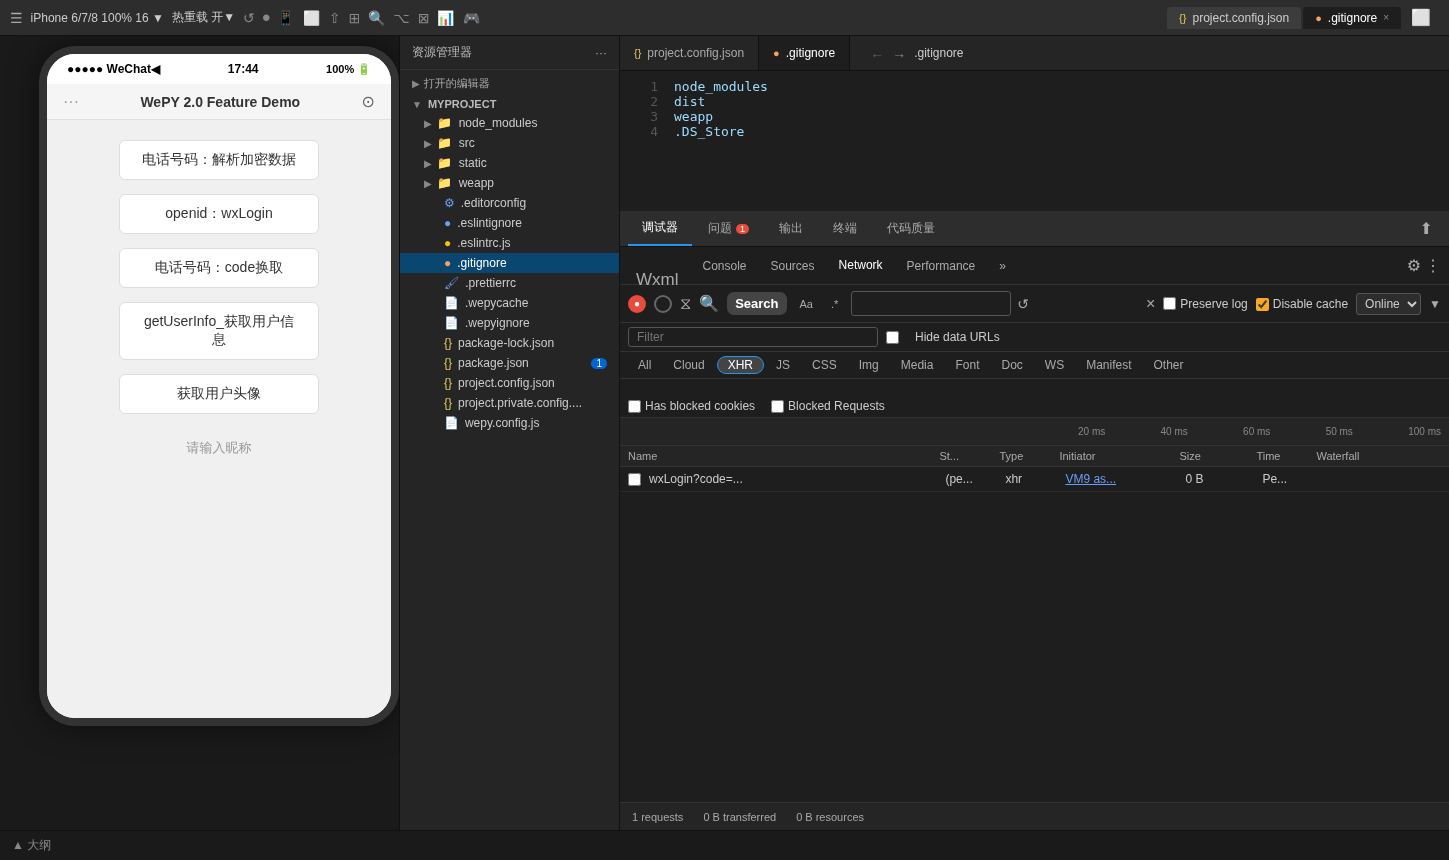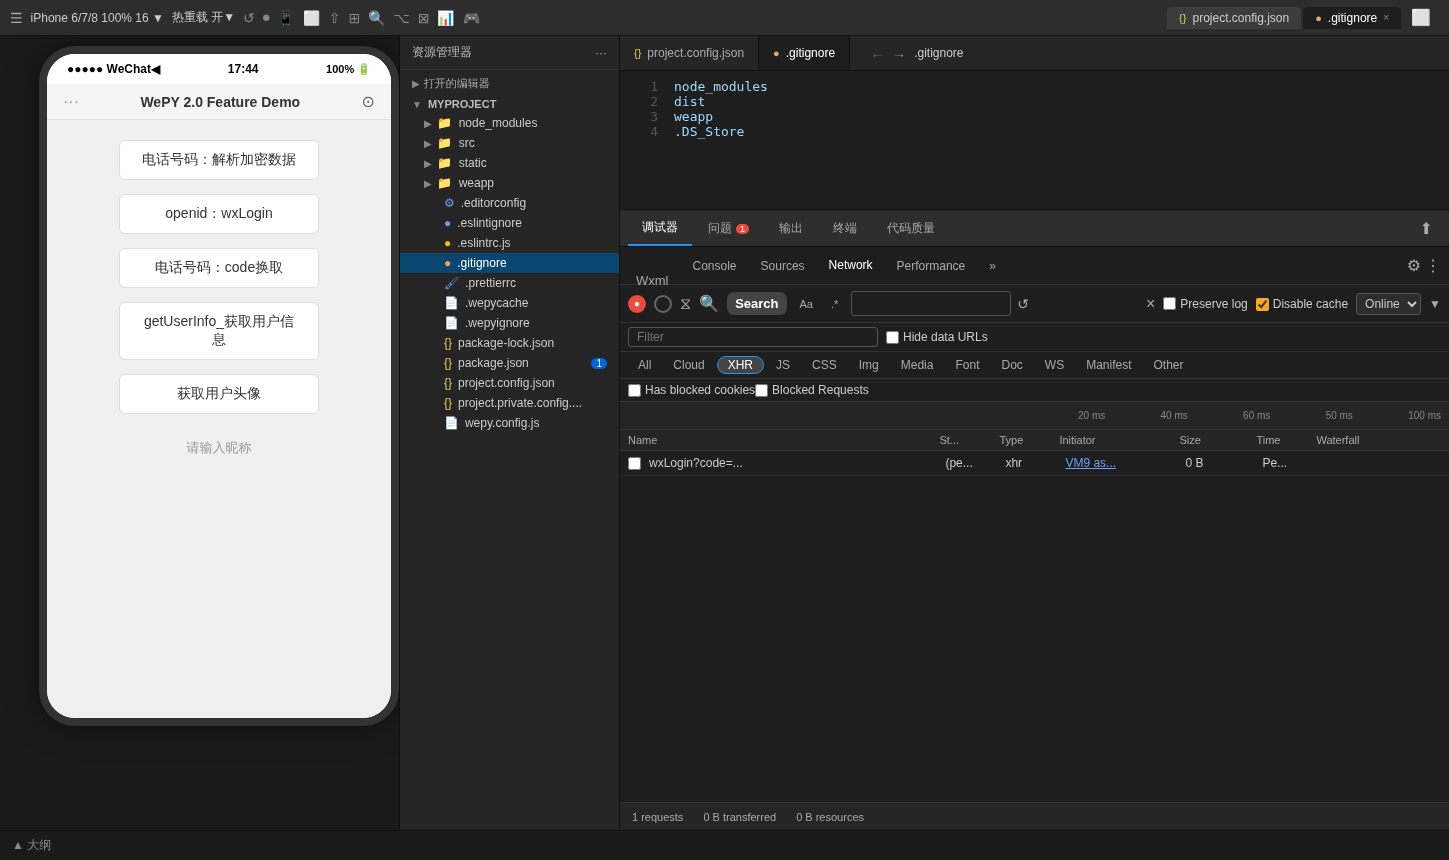--- a/index.html
+++ b/index.html
@@ -431,21 +431,21 @@
       border: 1px solid #555;
       border-radius: 3px;
       padding: 2px 8px;
       color: #ccc;
       font-size: 12px;
       width: 250px;
     }
     .hide-data-label {
       display: flex;
       align-items: center;
-      gap: 4px;
+      gap: 16px;
       font-size: 12px;
       color: #ccc;
       cursor: pointer;
     }
 
     .type-filter-bar {
       display: flex;
       align-items: center;
       padding: 4px 8px;
       gap: 2px;
@@ -459,22 +459,24 @@
       color: #aaa;
       cursor: pointer;
       border-radius: 3px;
     }
     .type-btn.xhr-active { background: #444; color: #fff; border: 1px solid #2196f3; border-radius: 10px; padding: 1px 10px; }
 
     .block-filter-bar {
       display: flex;
       align-items: flex-end;
       padding: 4px 8px;
+      gap: 16px;
       border-bottom: 1px solid #333;
       flex-shrink: 0;
+      margin-top: 16px;
     }
     .block-checkbox {
       display: flex;
       align-items: center;
       gap: 4px;
       font-size: 12px;
       color: #ccc;
       cursor: pointer;
     }
 
@@ -799,21 +801,21 @@
           <span>终端</span>
         </div>
         <div class="devtools-tab">
           <span>代码质量</span>
         </div>
         <div class="devtools-more" style="margin-left:auto;font-size:16px;">⬆</div>
       </div>
 
       <div style="display:flex;align-items:center;background:#1e1e1e;border-bottom:1px solid #333;height:38px;flex-shrink:0;">
         <div style="display:flex;align-items:stretch;flex:1;padding:0 4px;">
-          <div style="display:flex;align-items:center;padding:0 12px;font-size:13px;color:#aaa;cursor:pointer;margin-top:29px;">
+          <div style="display:flex;align-items:center;padding:0 12px;font-size:17px;color:#aaa;cursor:pointer;margin-top:29px;">
             <span>Wxml</span>
           </div>
           <div style="display:flex;align-items:center;padding:0 12px;font-size:12px;color:#aaa;cursor:pointer;">
             <span>Console</span>
           </div>
           <div style="display:flex;align-items:center;padding:0 12px;font-size:12px;color:#aaa;cursor:pointer;">
             <span>Sources</span>
           </div>
           <div style="display:flex;align-items:center;padding:0 12px;font-size:12px;color:#fff;cursor:pointer;border-bottom:2px solid #2196f3;">
             <span>Network</span>

